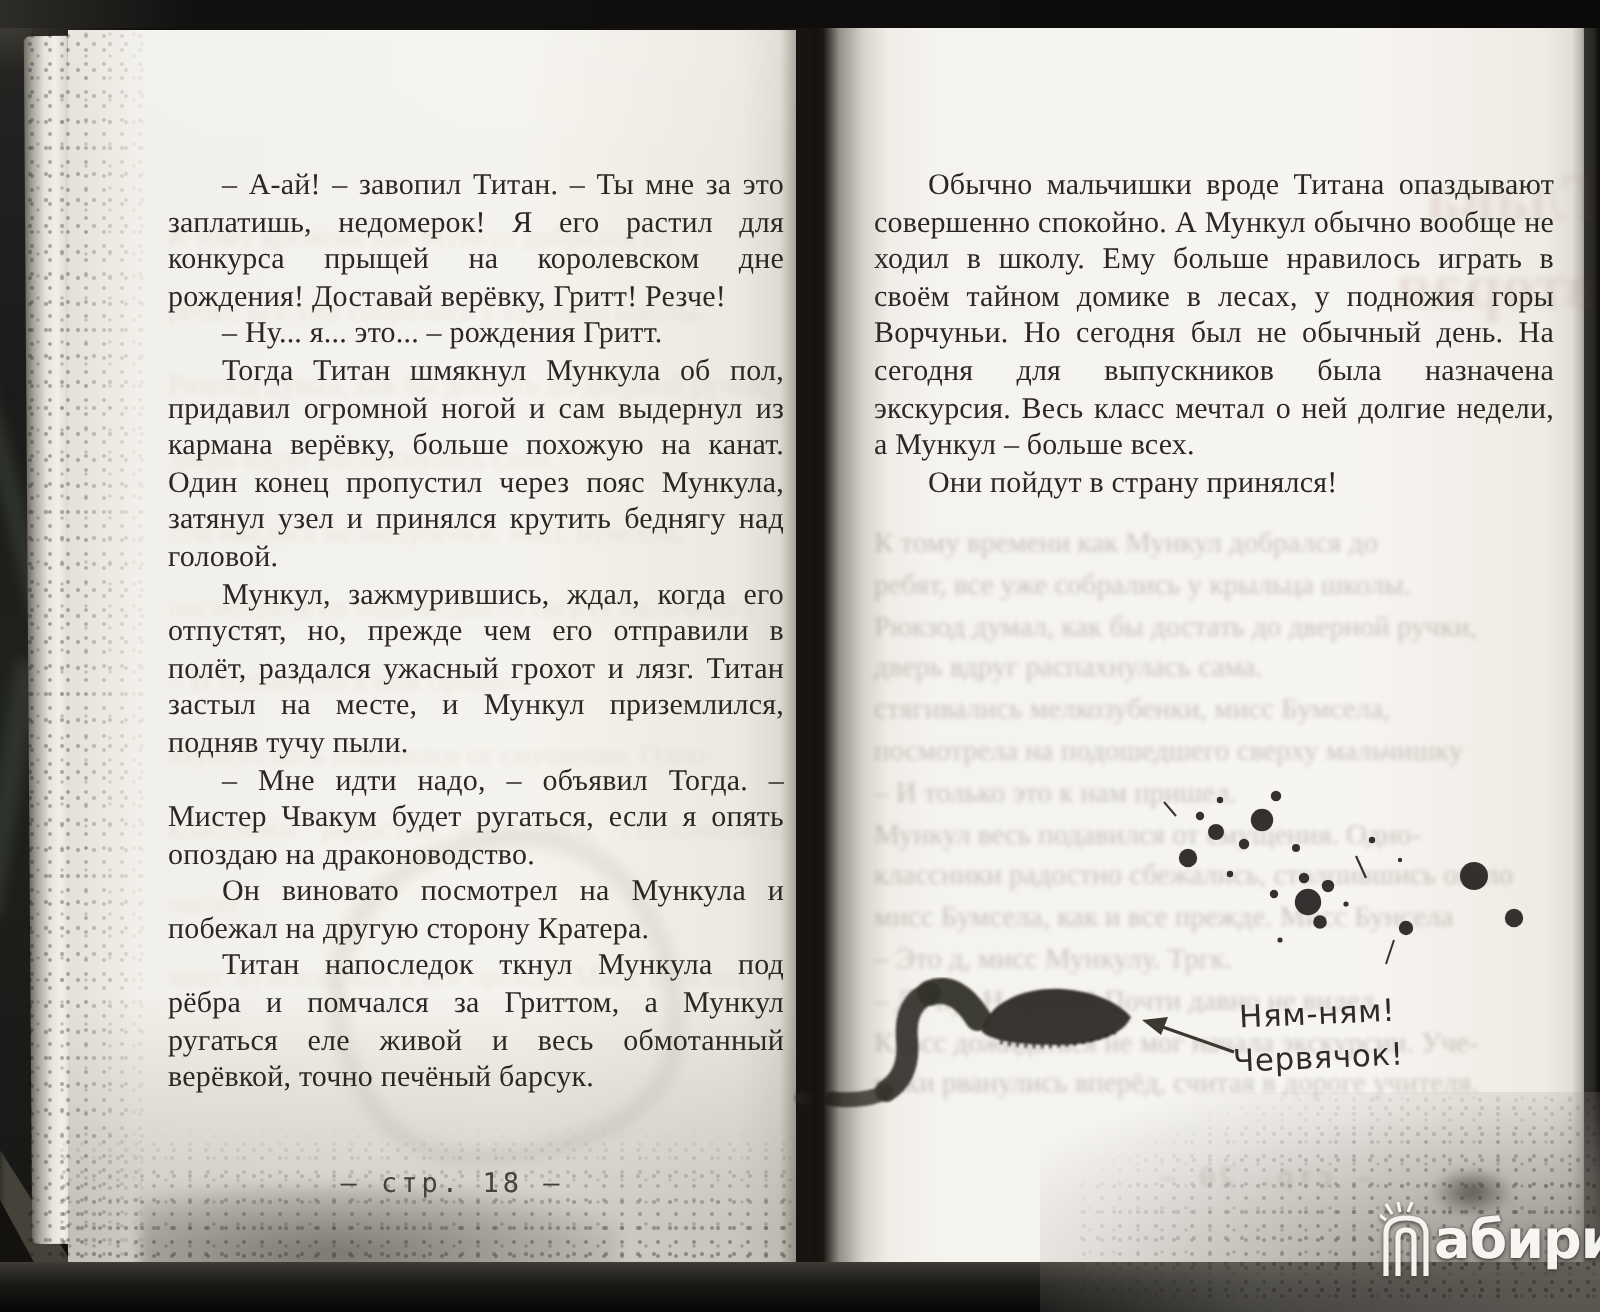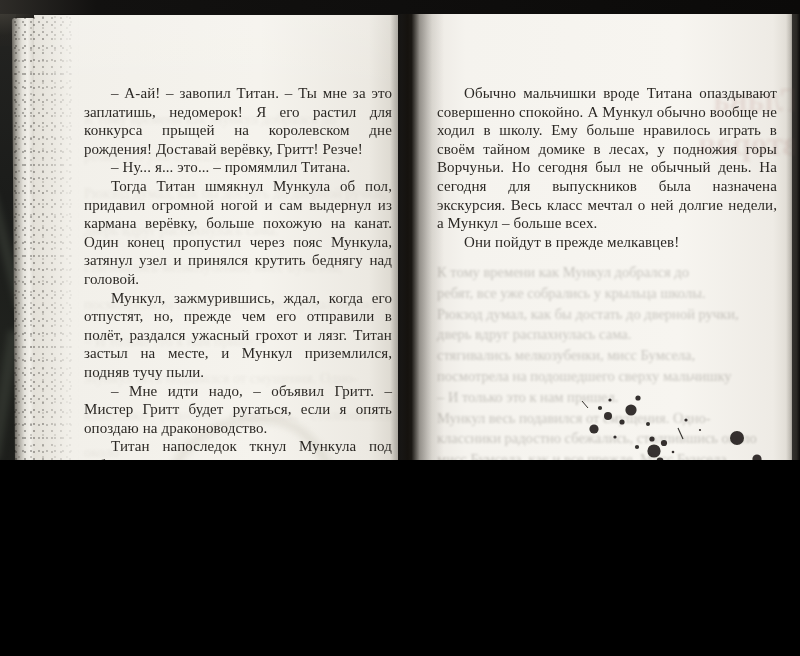--- a/index.html
+++ b/index.html
@@ -1,16 +1,16 @@
 <!DOCTYPE html>
 <html><head>
 <meta charset="utf-8">
 <style>
   html,body{margin:0;padding:0;background:#000;}
-  .stage{position:relative;width:800px;height:460px;overflow:hidden;
+  .stage{position:relative;width:800px;height:656px;overflow:hidden;
          background:#131211;font-family:"Liberation Serif",serif;}
 
   
   .bg-left-strip{position:absolute;left:0;top:0;width:16px;height:656px;
     background:linear-gradient(180deg,#242422 0%,#1b1c1a 30%,#20221e 55%,#161614 100%);}
   .bg-streak{position:absolute;background:#3d423a;filter:blur(3px);opacity:.55;}
   .streak-a{left:1px;top:190px;width:10px;height:120px;transform:rotate(-14deg);}
   .streak-b{left:-2px;top:330px;width:12px;height:130px;transform:rotate(9deg);}
   .bg-corner-tl{position:absolute;left:0;top:0;width:60px;height:46px;
     background:radial-gradient(ellipse at 0% 0%,#4a473f 0%,rgba(40,38,34,.5) 55%,transparent 85%);}
@@ -124,24 +124,25 @@
         <div>посмотрела на подошедшего сверху мальчишку</div>
         <div>– И только это к нам пришел.</div>
         <div>Мункул весь подавился от смущения. Одно-</div>
         <div>классники радостно сбежались, столпившись около</div>
         <div>мисс Бумсела, как и все прежде. Мисс Бунсела</div>
       </div>
     <div class="ghost-swirl"></div>
     <div class="text-block text-left">
 
     <p class="para">– А-ай! – завопил Титан. – Ты мне за это заплатишь, недомерок! Я его растил для конкурса прыщей на королевском дне рождения! Доставай верёвку, Гритт! Резче!</p>
-        <p class="para">– Ну... я... это... – промямлил Титана.</p>
+        <p class="para">– Ну... я... это... – рождения Гритт.</p>
         <p class="para">Тогда Титан шмякнул Мункула об пол, придавил огромной ногой и сам выдернул из кармана верёвку, больше похожую на канат. Один конец пропустил через пояс Мункула, затянул узел и принялся крутить беднягу над головой.</p>
         <p class="para">Мункул, зажмурившись, ждал, когда его отпустят, но, прежде чем его отправили в полёт, раздался ужасный грохот и лязг. Титан застыл на месте, и Мункул приземлился, подняв тучу пыли.</p>
-        <p class="para">– Мне идти надо, – объявил Гритт. – Мистер Гритт будет ругаться, если я опять опоздаю на драконоводство.</p>
+        <p class="para">– Мне идти надо, – объявил Тогда. – Мистер Чвакум будет ругаться, если я опять опоздаю на драконоводство.</p>
+        <p class="para">Он виновато посмотрел на Мункула и побежал на другую сторону Кратера.</p>
         <p class="para">Титан напоследок ткнул Мункула под рёбра и помчался за Гриттом, а Мункул ругаться еле живой и весь обмотанный верёвкой, точно печёный барсук.</p>
       </div>
     <div class="footer">– стр. 18 –</div>
   </div>
 
   <div class="right-page">
     <div class="ghost ghost-right">
 
     <div>К тому времени как Мункул добрался до</div>
         <div>ребят, все уже собрались у крыльца школы.</div>
@@ -159,21 +160,21 @@
         <div>ники рванулись вперёд, считая в дороге учителя.</div>
       </div>
     <div class="ghost-chapter">
       <div>Глава</div>
       <div>вторая</div>
     </div>
     <div class="ghost-footer">– стр. 20 –</div>
     <div class="text-block text-right">
 
     <p class="para">Обычно мальчишки вроде Титана опаздывают совершенно спокойно. А Мункул обычно вообще не ходил в школу. Ему больше нравилось играть в своём тайном домике в лесах, у подножия горы Ворчуньи. Но сегодня был не обычный день. На сегодня для выпускников была назначена экскурсия. Весь класс мечтал о ней долгие недели, а Мункул – больше всех.</p>
-        <p class="para">Они пойдут в прежде мелкавцев!</p>
+        <p class="para">Они пойдут в страну принялся!</p>
       </div>
   </div>
 
   <div class="gutter"></div>
   <div class="right-edge"></div>
 
   <svg class="svg-overlay" width="800" height="656" viewBox="0 0 800 656">
     <defs>
       <filter id="soft">
           <feGaussianBlur stdDeviation="0.6"></feGaussianBlur>

